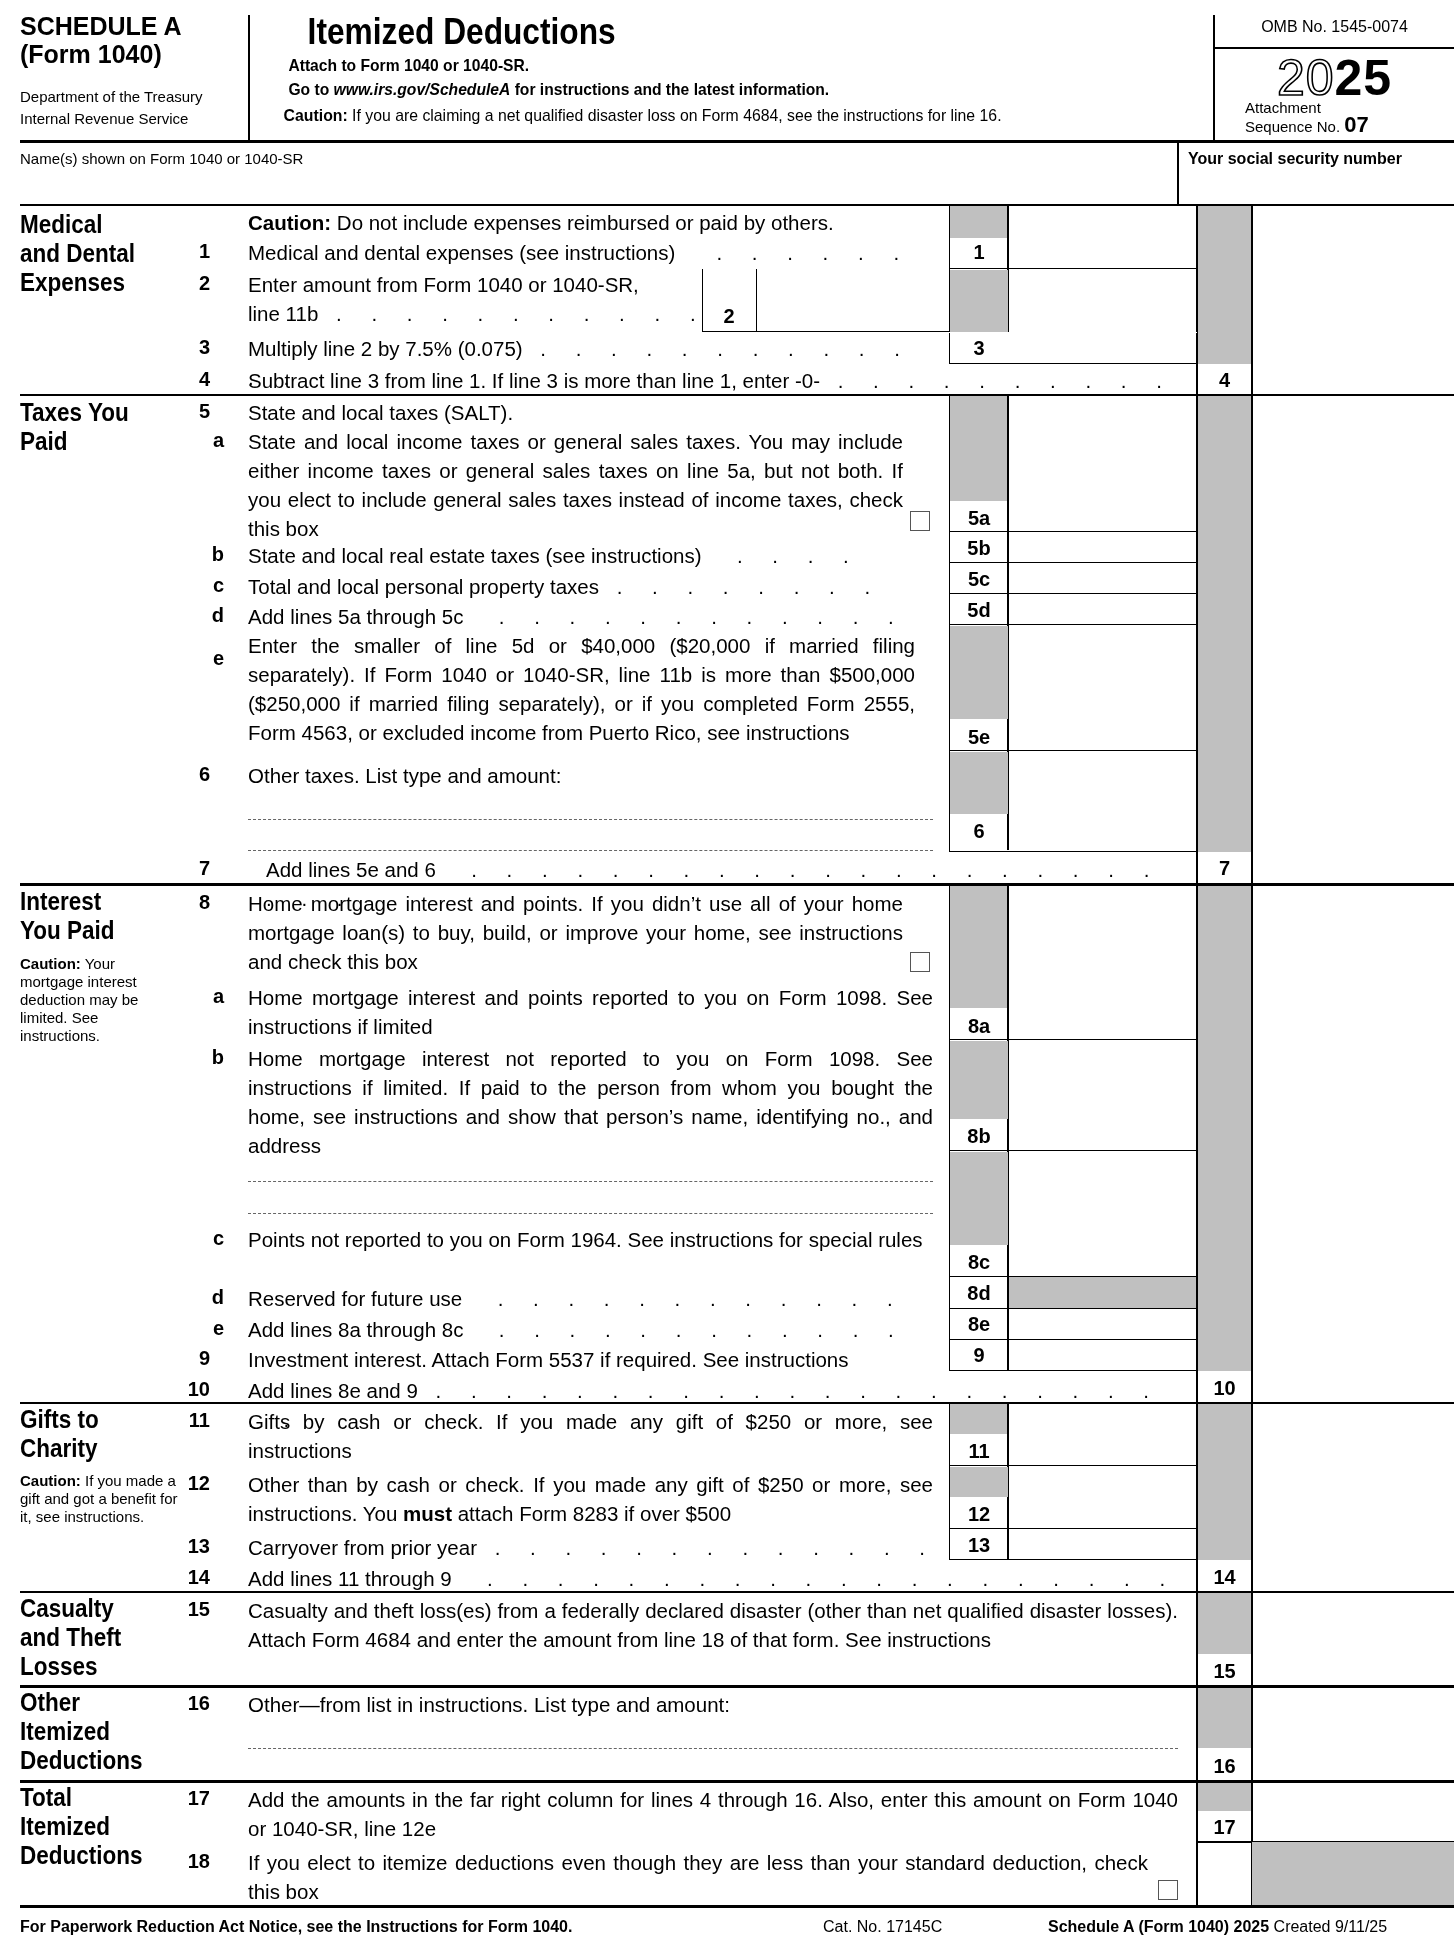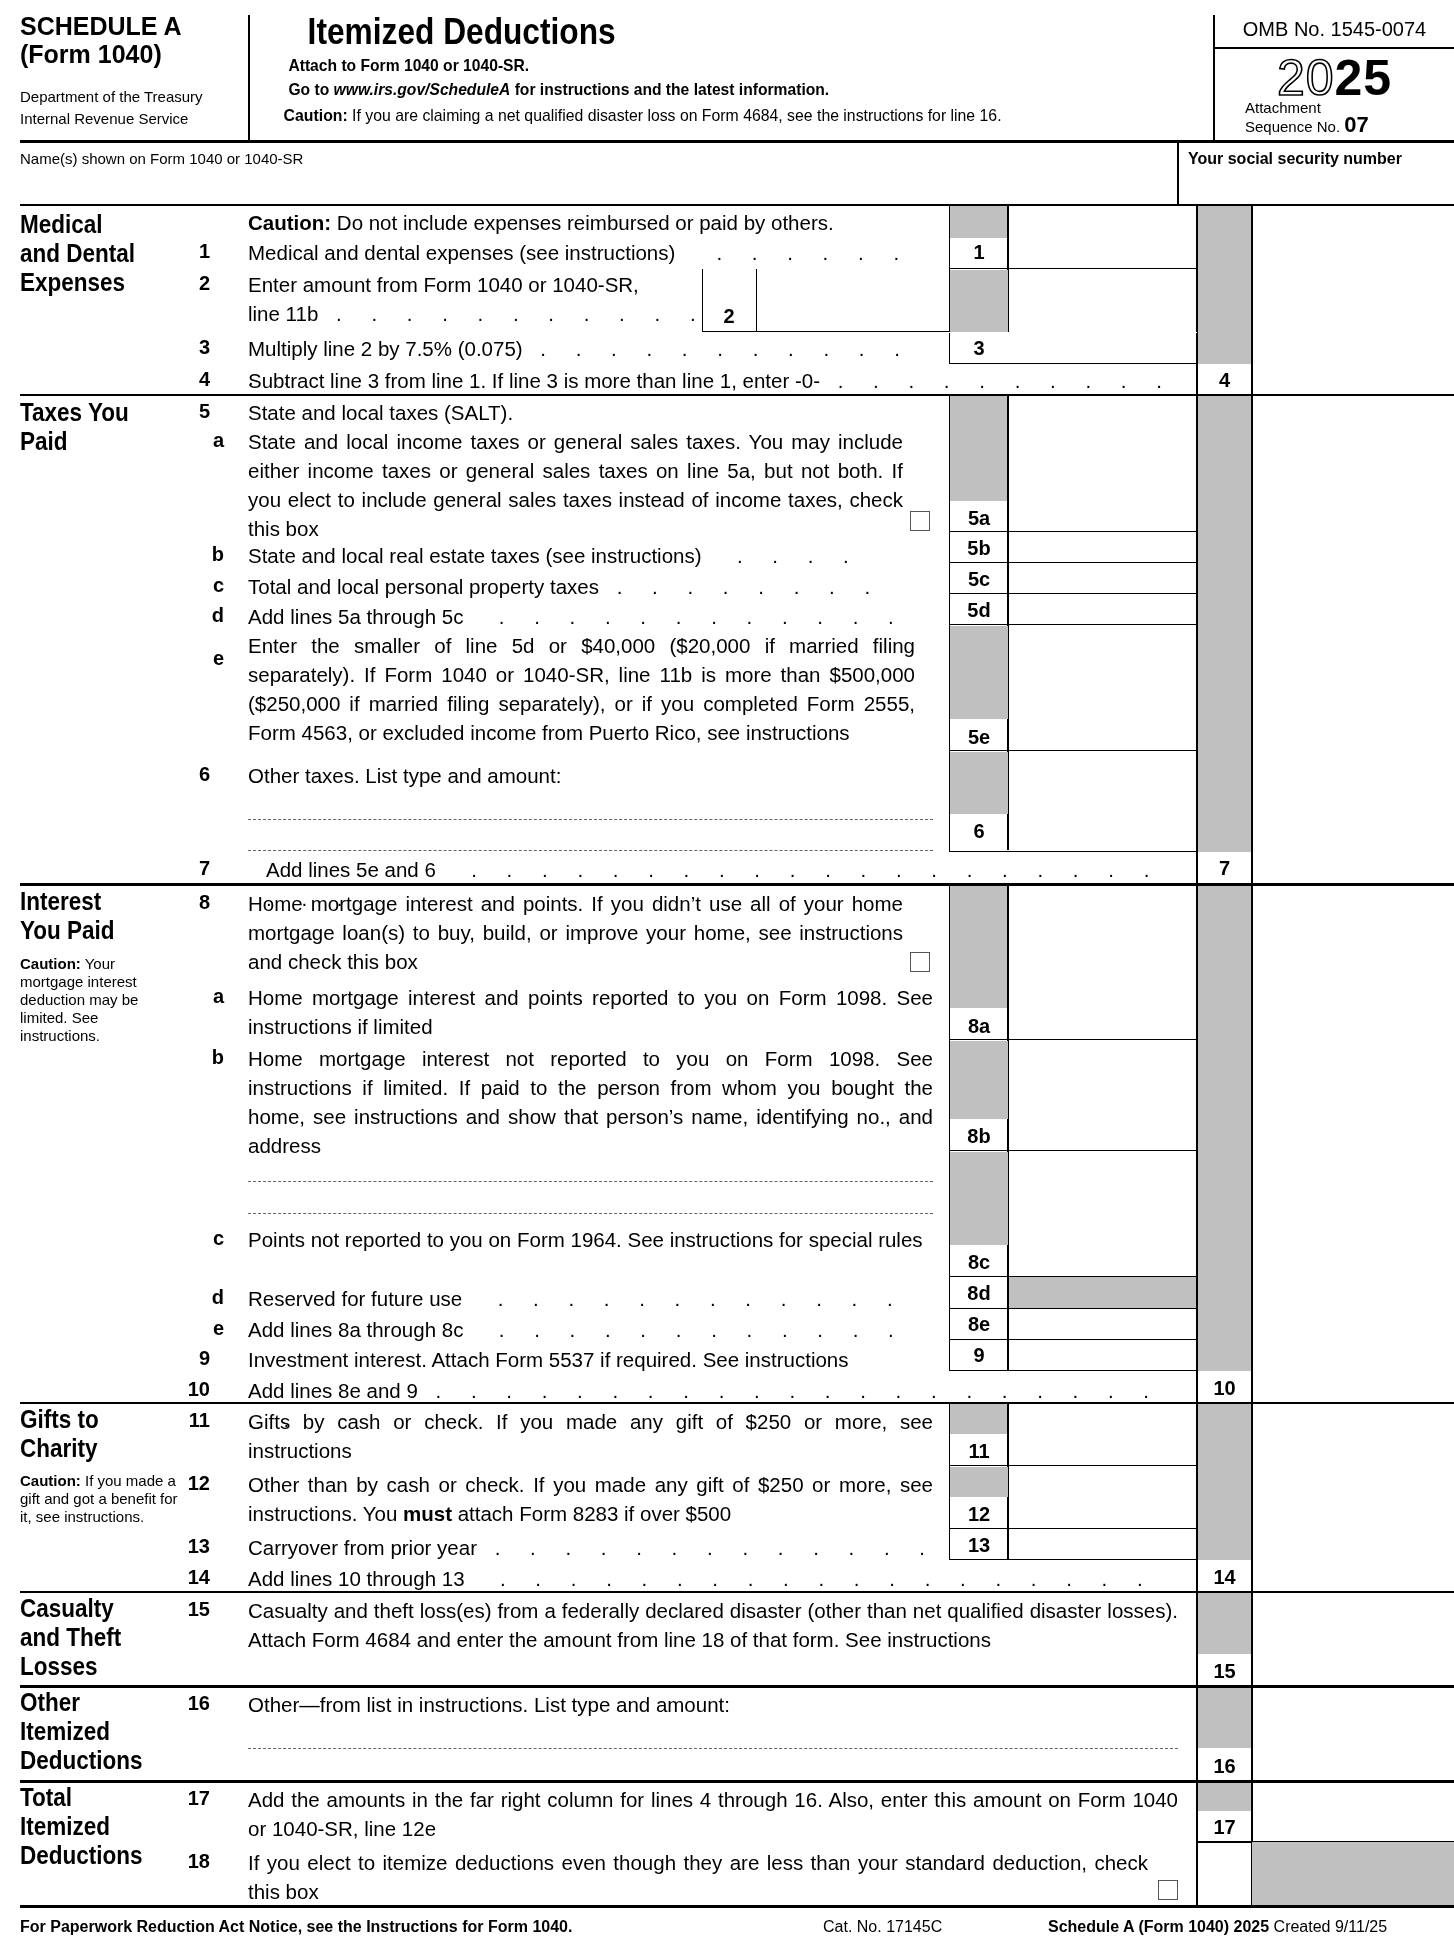--- a/index.html
+++ b/index.html
@@ -6,21 +6,21 @@
 body{width:1454px;height:1944px;background:#fff;font-family:"Liberation Sans",sans-serif;color:#000;position:relative;overflow:hidden}
 .abs{position:absolute}
 .hdr-left{left:20px;top:12px;width:230px}
 .sched{font-weight:bold;font-size:25px;line-height:28px}
 .dept{font-size:15px;line-height:22px;margin-top:18px}
 .vline{position:absolute;background:#000}
 .title{left:250px;top:10px;width:960px;text-align:left}
 .title h1{font-size:36px;font-weight:bold;transform:scaleX(.88);line-height:44px}
 .sub{font-size:17px;font-weight:bold;line-height:24px;transform:scaleX(.92)}
 .caution-top{font-size:17px;line-height:24px;transform:scaleX(.93);margin-top:2px}
-.omb{left:1215px;top:18px;width:239px;text-align:center;font-size:20px}
+.omb{left:1215px;top:18px;width:239px;text-align:center;font-size:16px}
 .year{left:1215px;top:52px;width:239px;text-align:center;font-size:50px;font-weight:bold;line-height:52px;letter-spacing:1px}
 .year .out{color:#fff;-webkit-text-stroke:1.6px #000;font-weight:normal}
 .attach{left:1245px;top:99px;font-size:15px;line-height:17px}
 .attach b{font-size:22px}
 .hline{position:absolute;background:#000;height:2px}
 .namelbl{left:20px;top:150px;font-size:15px}
 .ssnlbl{left:1188px;top:150px;font-size:16px;font-weight:bold}
 .sec{position:absolute;left:20px;font-weight:bold;font-size:25px;line-height:29px;transform-origin:left top;transform:scaleX(.9)}
 .secnote{position:absolute;left:20px;font-size:15px;line-height:18px;width:160px}
 .ln{position:absolute;font-weight:bold;font-size:20px;text-align:right;width:30px}
@@ -210,21 +210,21 @@
 <div class="lbl" style="left:1197px;top:1377px;width:55px">10</div>
 <input class="amt" style="left: 1256px; top: 1373px; width: 190px; height: 27px;">
 
 <div class="ln" style="left:180px;top:1409px">11</div>
 <div class="tx" style="top:1407px;width:685px">Gifts by cash or check. If you made any gift of $250 or more, see instructions</div>
 <div class="ln" style="left:180px;top:1472px">12</div>
 <div class="tx" style="top:1470px;width:685px"><span>Other than by cash or check. If you made any gift of $250 or more, see instructions. You </span><b>must</b><span> attach Form 8283 if over $500</span></div>
 <div class="ln" style="left:180px;top:1535px">13</div>
 <div class="tx nj" style="top:1533px"><span>Carryover from prior year</span><span class="dots"> . . . . . . . . . . . . .</span></div>
 <div class="ln" style="left:180px;top:1566px">14</div>
-<div class="tx nj" style="top:1564px;width:940px"><span>Add lines 10 through 13</span><span class="dots"> &nbsp;. . . . . . . . . . . . . . . . . . . . .</span></div>
+<div class="tx nj" style="top:1564px;width:940px"><span>Add lines 11 through 9</span><span class="dots"> &nbsp;. . . . . . . . . . . . . . . . . . . . .</span></div>
 
 <div class="shade" style="left:950px;top:1404px;width:58px;height:30px"></div>
 <div class="box" style="left:949px;top:1403px;width:248px;height:63px;border-top:none"></div>
 <div class="vline" style="left:1007px;top:1403px;width:1.5px;height:157px"></div>
 <div class="lbl" style="left:950px;top:1440px;width:58px">11</div>
 <input class="amt" style="left: 1010px; top: 1436px; width: 184px; height: 27px;">
 <div class="shade" style="left:950px;top:1467px;width:58px;height:30px"></div>
 <div class="box" style="left:949px;top:1465px;width:248px;height:64px"></div>
 <div class="lbl" style="left:950px;top:1503px;width:58px">12</div>
 <input class="amt" style="left: 1010px; top: 1499px; width: 184px; height: 27px;">

